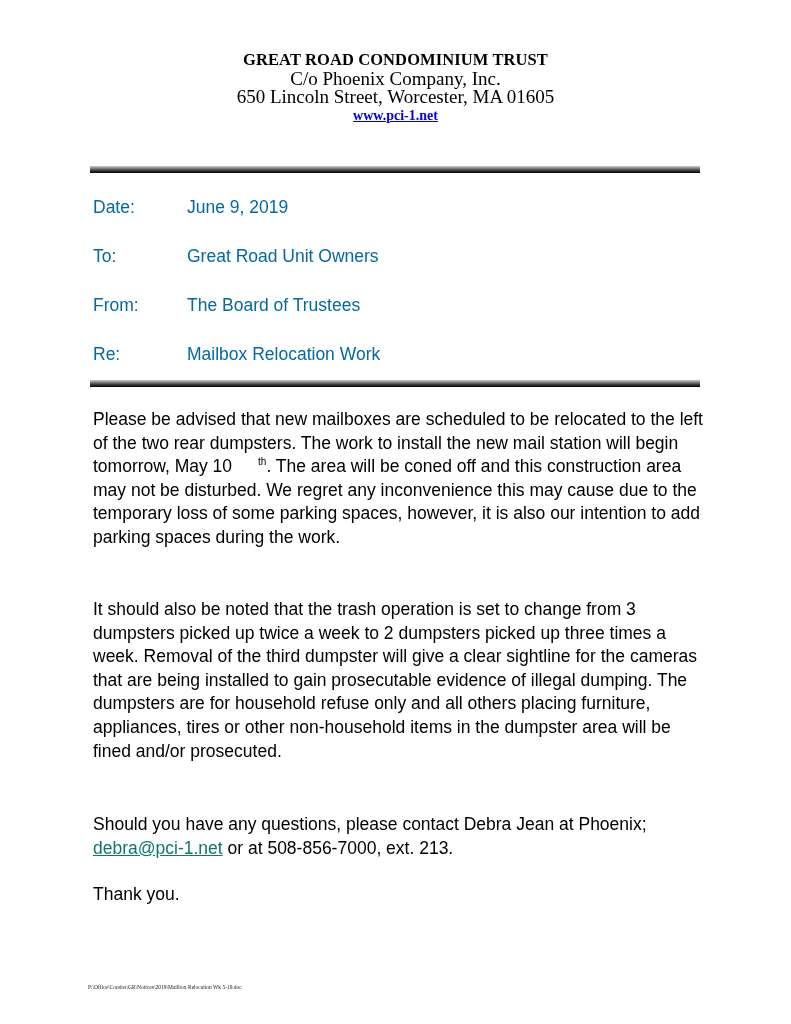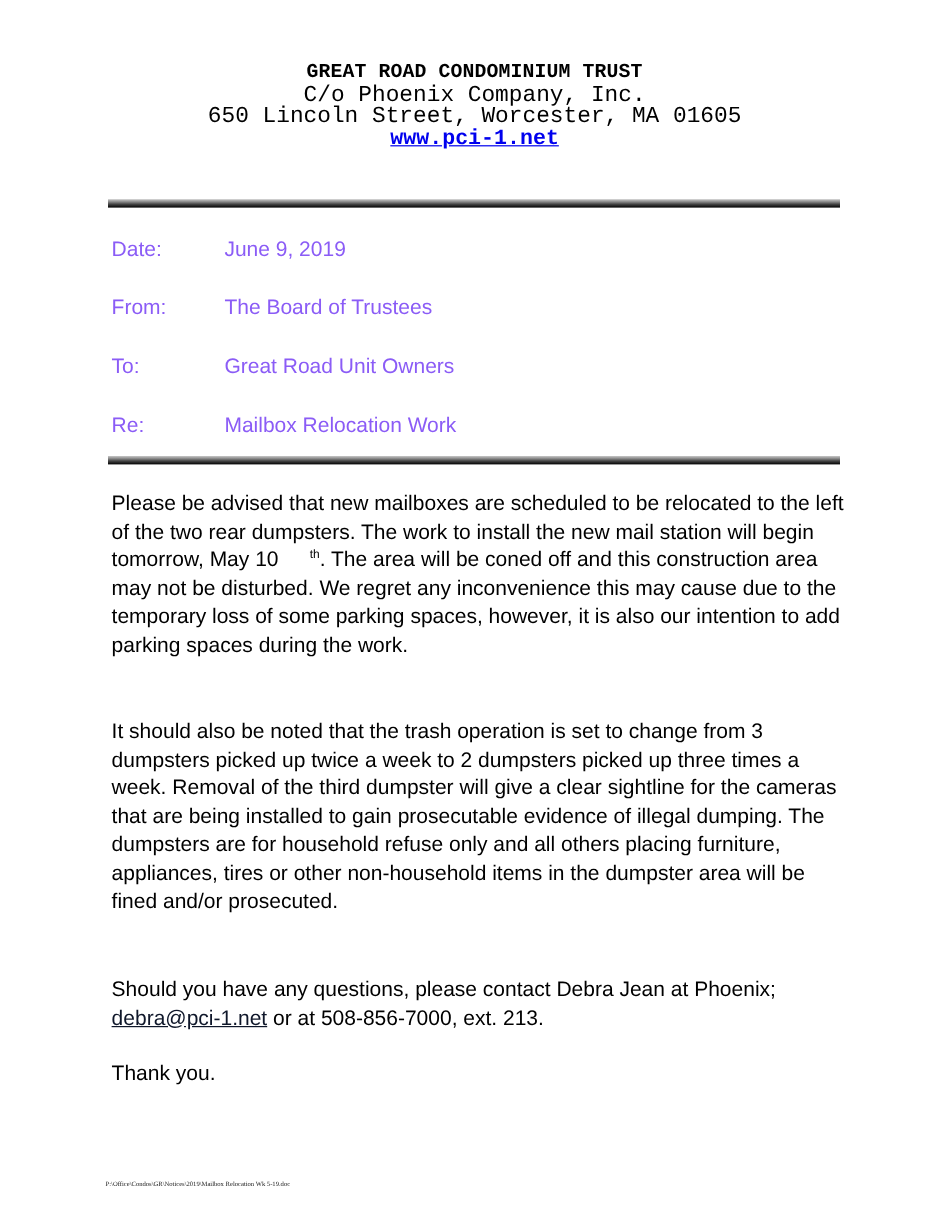--- a/index.html
+++ b/index.html
@@ -1,37 +1,37 @@
 <!DOCTYPE html>
 <html><head>
 <meta charset="utf-8">
 <style>
   html, body { margin: 0; padding: 0; background: #ffffff; }
   body { width: 791px; height: 1024px; position: relative; overflow: hidden; }
   .page { position: absolute; left: 0; top: 0; width: 791px; height: 1024px; background: #fff; }
   .letterhead { position: absolute; left: 0; top: 50px; width: 791px; text-align: center;
-    font-family: Liberation Mono, monospace; color: #000; }
+    font-family: Liberation Serif, serif; color: #000; }
   .lh-title { font-weight: bold; font-size: 16.5px; line-height: 20px; letter-spacing: 0.1px; }
   .lh-line { font-size: 19px; line-height: 18px; }
-  .lh-link { font-size: 18px; font-weight: bold; line-height: 20px; color: #0000ee; text-decoration: underline; }
+  .lh-link { font-size: 14px; font-weight: bold; line-height: 20px; color: #0000ee; text-decoration: underline; }
   .rule { position: absolute; left: 90px; width: 610px; height: 7px;
     background: linear-gradient(to bottom, #c8c8c8 0%, #8a8a8a 30%, #444 60%, #000 100%); }
   .rule.top { top: 166px; }
   .rule.bottom { top: 380px; }
-  .memo { position: absolute; left: 93px; top: 197px; font-family: "Liberation Sans", sans-serif; font-size: 17.5px; color: #8b5cf6; }
+  .memo { position: absolute; left: 93px; top: 197px; font-family: "Liberation Sans", sans-serif; font-size: 17.5px; color: #0369a1; }
   .memo-row { height: 49px; display: flex; }
   .memo-label { width: 94px; }
   .body { position: absolute; left: 93px; width: 620px; font-family: "Liberation Sans", sans-serif;
     font-size: 17.5px; line-height: 23.6px; color: #000; }
   .body p { margin: 0; }
   .p1 { top: 408px; }
   .p2 { top: 598px; }
   .p3 { top: 813px; }
   .p4 { top: 883px; }
-  .email { color: #0f172a; text-decoration: underline; }
+  .email { color: #0f766e; text-decoration: underline; }
   sup { font-size: 10px; line-height: 0; vertical-align: 7px; padding-left: 26px; }
   .footer { position: absolute; left: 88px; top: 984px; font-family: "Liberation Serif", serif; font-size: 5.5px; color: #222; }
 </style>
 </head>
 <body>
 
 <div class="page">
 
   <div class="letterhead">
     <div class="lh-title">GREAT ROAD CONDOMINIUM TRUST</div>
@@ -41,26 +41,26 @@
   </div>
 
   <div class="rule top"></div>
 
   <div class="memo">
     <div class="memo-row">
       <span class="memo-label">Date:</span>
       <span>June 9, 2019</span>
     </div>
     <div class="memo-row">
+      <span class="memo-label">To:</span>
+      <span>Great Road Unit Owners</span>
+    </div>
+    <div class="memo-row">
       <span class="memo-label">From:</span>
       <span>The Board of Trustees</span>
-    </div>
-    <div class="memo-row">
-      <span class="memo-label">To:</span>
-      <span>Great Road Unit Owners</span>
     </div>
     <div class="memo-row">
       <span class="memo-label">Re:</span>
       <span>Mailbox Relocation Work</span>
     </div>
   </div>
 
   <div class="rule bottom"></div>
 
   <div class="body p1">

